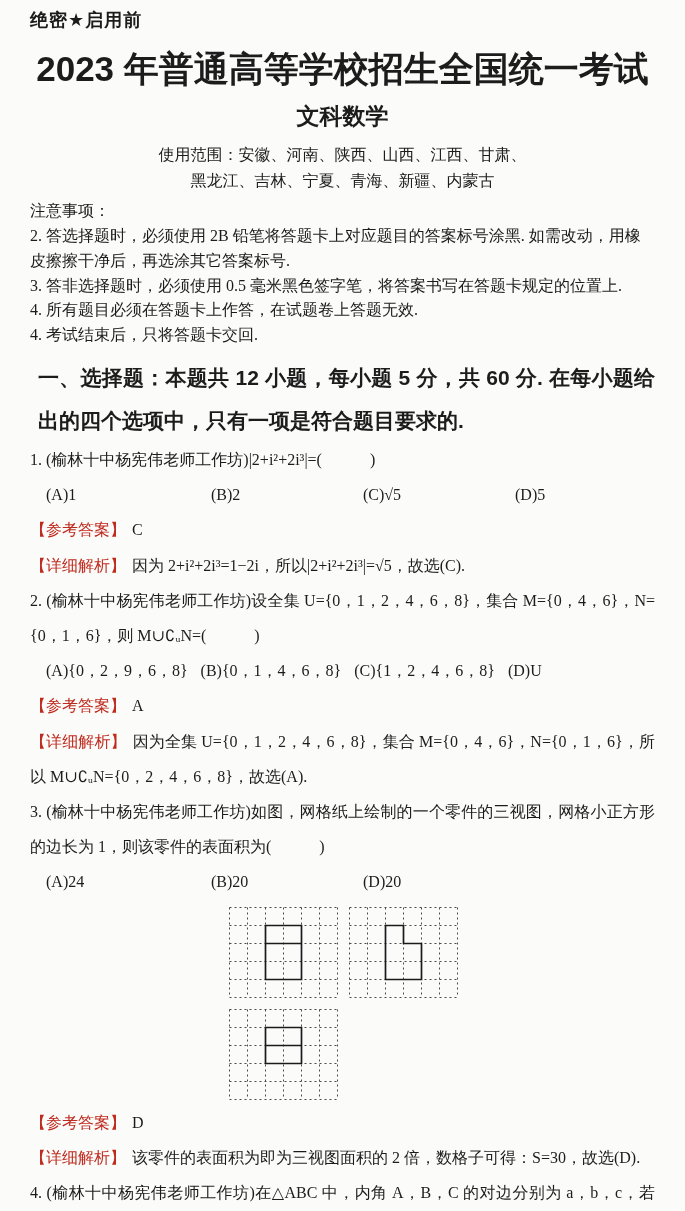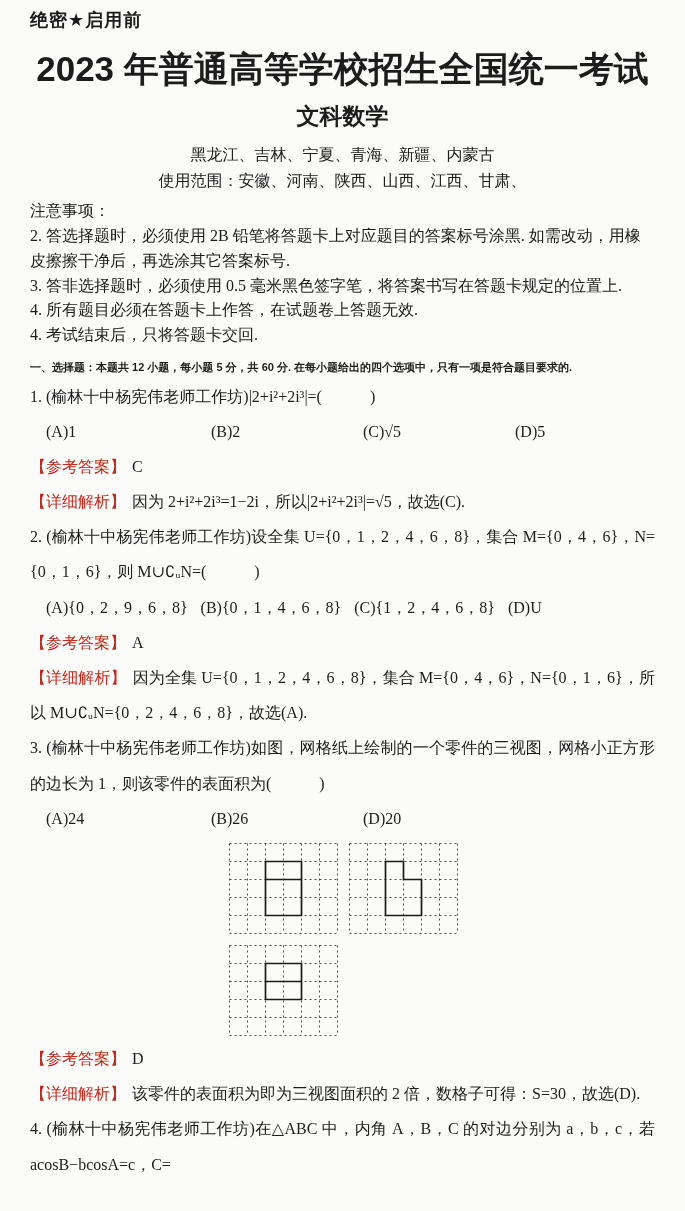--- a/index.html
+++ b/index.html
@@ -28,22 +28,22 @@
     font-weight: 700; font-size: 23px; text-align: center;
     margin: 8px 0 10px 0;
   }
   .scope { text-align: center; font-size: 16px; line-height: 1.6; }
 
   .notes { margin-top: 6px; }
   .notes p { margin: 0; line-height: 1.55; }
 
   .section-heading {
     font-family: "Liberation Sans", "DejaVu Sans", sans-serif;
-    font-weight: 700; font-size: 11px; line-height: 2.05;
-    margin: 8px 0 0 0; text-align: justify;
+    font-weight: 700; font-size: 21px; line-height: 2.05;
+    margin: 8px 0 0 8px; text-align: justify;
   }
 
   .question { margin: 0; }
   .qline { margin: 0; line-height: 2.2; text-align: justify; }
 
   .options-grid {
     display: grid;
     grid-template-columns: 165px 152px 152px 1fr;
     padding-left: 16px; line-height: 2.2;
   }
@@ -68,22 +68,22 @@
 </head>
 <body>
 
 <div class="page">
 
   <div class="classification">绝密★启用前</div>
 
   <div class="title">2023 年普通高等学校招生全国统一考试</div>
   <div class="subject">文科数学</div>
 
+  <div class="scope">使用范围：安徽、河南、陕西、山西、江西、甘肃、</div>
   <div class="scope">黑龙江、吉林、宁夏、青海、新疆、内蒙古</div>
-  <div class="scope">使用范围：安徽、河南、陕西、山西、江西、甘肃、</div>
 
   <div class="notes">
     <p>注意事项：</p>
     <p>2. 答选择题时，必须使用 2B 铅笔将答题卡上对应题目的答案标号涂黑. 如需改动，用橡皮擦擦干净后，再选涂其它答案标号.</p>
     <p>3. 答非选择题时，必须使用 0.5 毫米黑色签字笔，将答案书写在答题卡规定的位置上.</p>
     <p>4. 所有题目必须在答题卡上作答，在试题卷上答题无效.</p>
     <p>4. 考试结束后，只将答题卡交回.</p>
   </div>
 
   <p class="section-heading">一、选择题：本题共 12 小题，每小题 5 分，共 60 分. 在每小题给出的四个选项中，只有一项是符合题目要求的.</p>
@@ -117,21 +117,21 @@
     </p>
     <p class="qline">
       <span class="red">【详细解析】</span><span class="ans">因为全集 U={0，1，2，4，6，8}，集合 M={0，4，6}，N={0，1，6}，所以 M∪∁ᵤN={0，2，4，6，8}，故选(A).</span>
     </p>
   </section>
 
   <section class="question">
     <p class="qline">3. (榆林十中杨宪伟老师工作坊)如图，网格纸上绘制的一个零件的三视图，网格小正方形的边长为 1，则该零件的表面积为(　　　)</p>
     <div class="options-grid">
       <span>(A)24</span>
-      <span>(B)26</span>
+      <span>(B)20</span>
       <span>(D)20</span>
     </div>
     <div class="figure">
         <div class="grid-box"><svg width="111" height="93">
             <line class="gridline" x1="1.5" y1="1.5" x2="1.5" y2="91.5"></line>
             <line class="gridline" x1="19.5" y1="1.5" x2="19.5" y2="91.5"></line>
             <line class="gridline" x1="37.5" y1="1.5" x2="37.5" y2="91.5"></line>
             <line class="gridline" x1="55.5" y1="1.5" x2="55.5" y2="91.5"></line>
             <line class="gridline" x1="73.5" y1="1.5" x2="73.5" y2="91.5"></line>
             <line class="gridline" x1="91.5" y1="1.5" x2="91.5" y2="91.5"></line>

